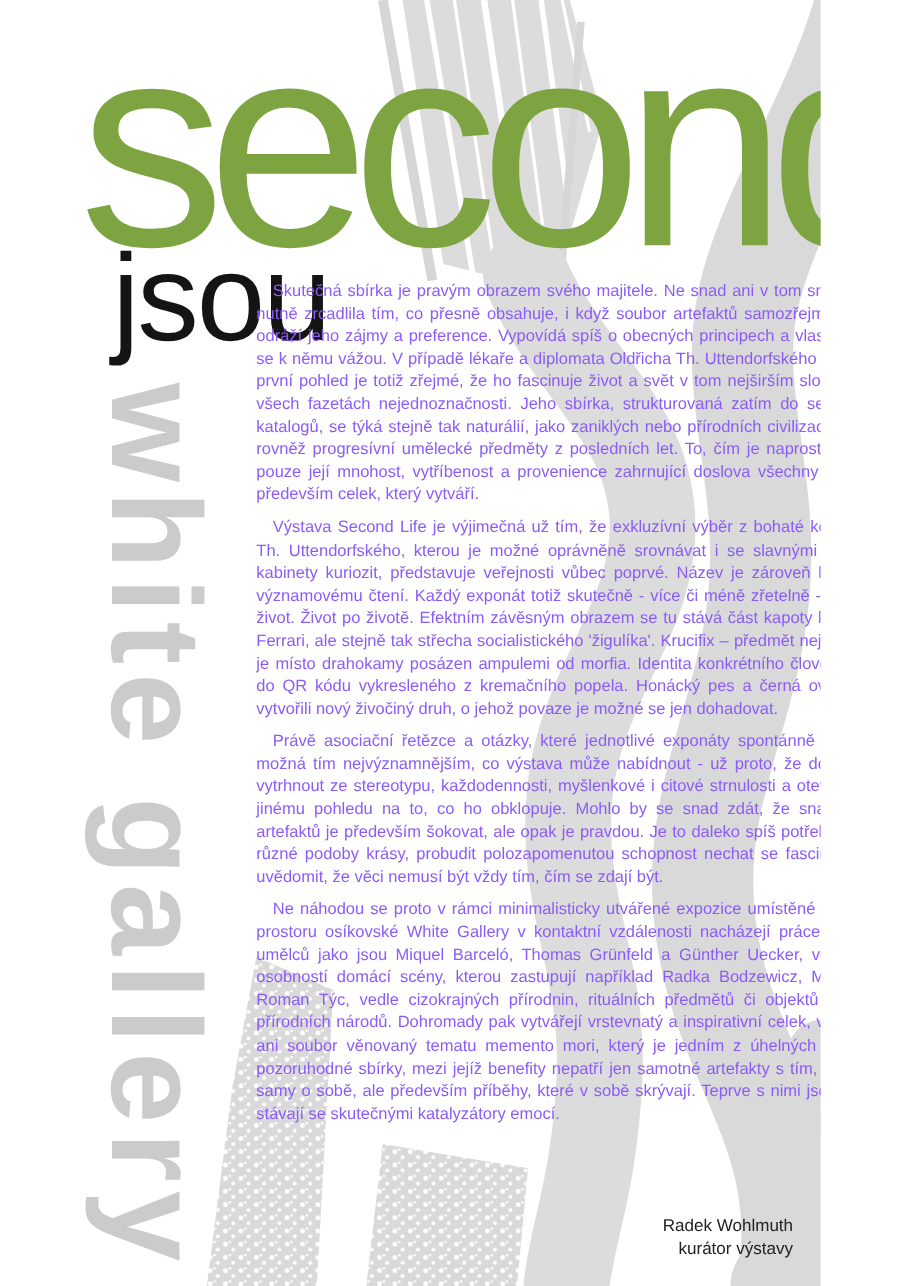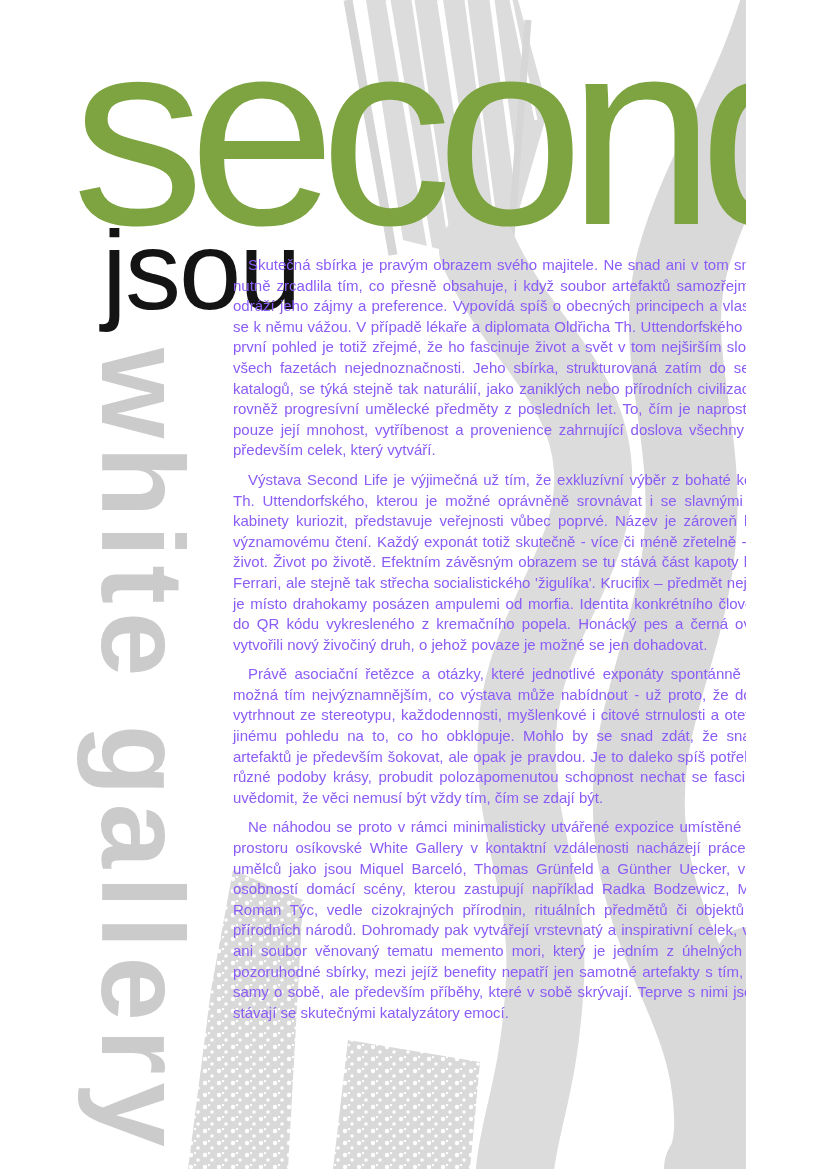--- a/index.html
+++ b/index.html
@@ -133,14 +133,18 @@
 
   <div class="watermark">white gallery</div>
 
   <div class="essay">
     <p>Skutečná sbírka je pravým obrazem svého majitele. Ne snad ani v tom smyslu, že by ho nutně zrcadlila tím, co přesně obsahuje, i když soubor artefaktů samozřejmě do jisté míry odráží jeho zájmy a preference. Vypovídá spíš o obecných principech a vlastnostech, které se k němu vážou. V případě lékaře a diplomata Oldřicha Th. Uttendorfského to není jiné. Na první pohled je totiž zřejmé, že ho fascinuje život a svět v tom nejširším slova smyslu a ve všech fazetách nejednoznačnosti. Jeho sbírka, strukturovaná zatím do sedmi obsáhlých katalogů, se týká stejně tak naturálií, jako zaniklých nebo přírodních civilizací, ale obsahuje rovněž progresívní umělecké předměty z posledních let. To, čím je naprosto unikátní není pouze její mnohost, vytříbenost a provenience zahrnující doslova všechny kontinenty, ale především celek, který vytváří.</p>
     <p>Výstava Second Life je výjimečná už tím, že exkluzívní výběr z bohaté kolekce Oldřicha Th. Uttendorfského, kterou je možné oprávněně srovnávat i se slavnými manýristiskými kabinety kuriozit, představuje veřejnosti vůbec poprvé. Název je zároveň klíčem k jejímu významovému čtení. Každý exponát totiž skutečně - více či méně zřetelně - žije svůj druhý život. Život po životě. Efektním závěsným obrazem se tu stává část kapoty kultovního vozu Ferrari, ale stejně tak střecha socialistického 'žigulíka'. Krucifix – předmět nejvyšší zbožnosti je místo drahokamy posázen ampulemi od morfia. Identita konkrétního člověka je vepsaná do QR kódu vykresleného z kremačního popela. Honácký pes a černá ovce dohromady vytvořili nový živočiný druh, o jehož povaze je možné se jen dohadovat.</p>
     <p>Právě asociační řetězce a otázky, které jednotlivé exponáty spontánně vyvolávají jsou možná tím nejvýznamnějším, co výstava může nabídnout - už proto, že dokážou člověka vytrhnout ze stereotypu, každodennosti, myšlenkové i citové strnulosti a otevřít jeho mysl k jinému pohledu na to, co ho obklopuje. Mohlo by se snad zdát, že snahou některých artefaktů je především šokovat, ale opak je pravdou. Je to daleko spíš potřeba upozornit na různé podoby krásy, probudit polozapomenutou schopnost nechat se fascinovat a také si uvědomit, že věci nemusí být vždy tím, čím se zdají být.</p>
     <p>Ne náhodou se proto v rámci minimalisticky utvářené expozice umístěné do puristického prostoru osíkovské White Gallery v kontaktní vzdálenosti nacházejí práce světoznámých umělců jako jsou Miquel Barceló, Thomas Grünfeld a Günther Uecker, vedle výrazných osobností domácí scény, kterou zastupují například Radka Bodzewicz, Milan Houser či Roman Týc, vedle cizokrajných přírodnin, rituálních předmětů či objektů denní potřeby přírodních národů. Dohromady pak vytvářejí vrstevnatý a inspirativní celek, v němž nechybí ani soubor věnovaný tematu memento mori, který je jedním z úhelných segmentů této pozoruhodné sbírky, mezi jejíž benefity nepatří jen samotné artefakty s tím, co reprezentují samy o sobě, ale především příběhy, které v sobě skrývají. Teprve s nimi jsou totiž úplné a stávají se skutečnými katalyzátory emocí.</p>
   </div>
 
+  <div class="signature">
+    <div>Radek Wohlmuth</div>
+    <div>kurátor výstavy</div>
+  </div>
 
 </div>
 
 </body></html>

